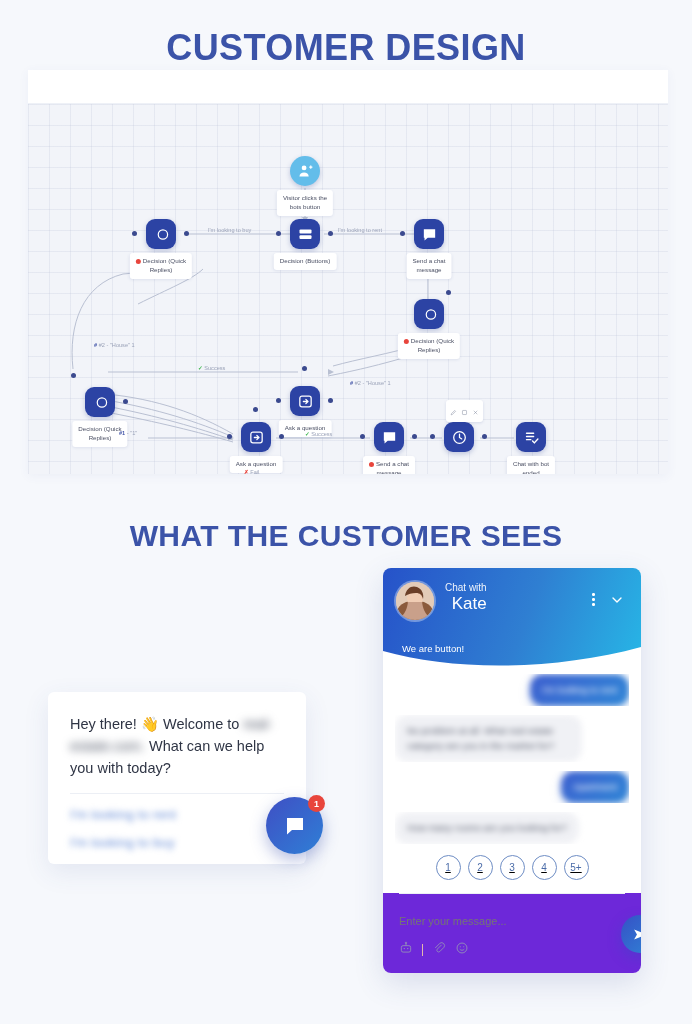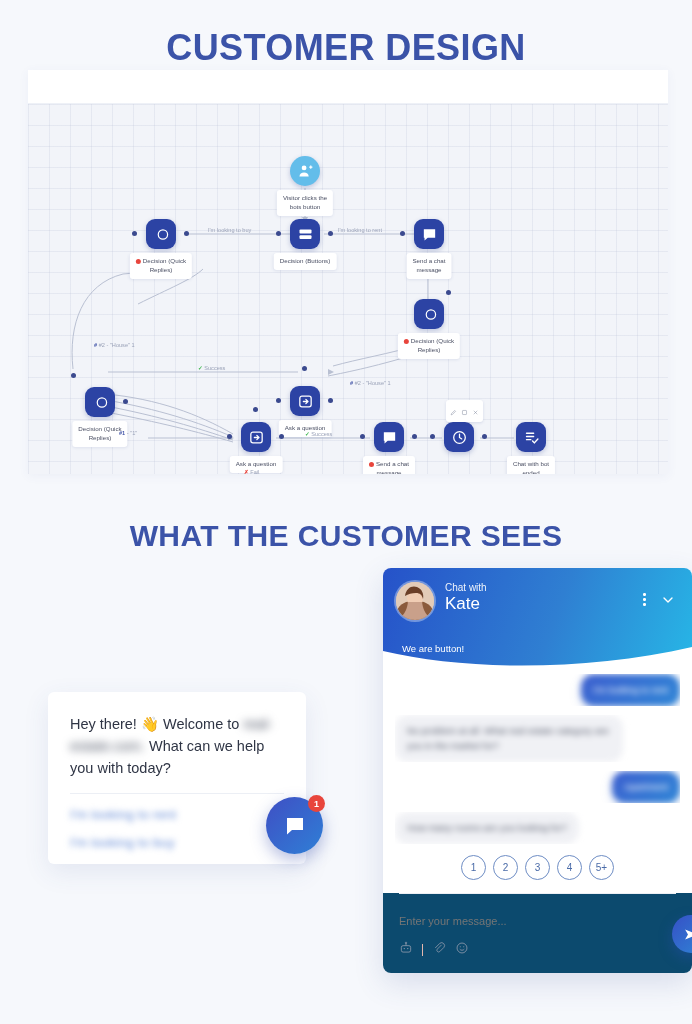--- a/index.html
+++ b/index.html
@@ -118,42 +118,43 @@
     position: absolute; right: -2px; top: -2px;
     width: 17px; height: 17px; border-radius: 50%;
     background: #e8453c; color: #fff;
     font-size: 9px; font-weight: bold;
     display: flex; align-items: center; justify-content: center;
   }
 
   
   .chat {
     position: absolute; left: 383px; top: 568px;
-    width: 309px; height: 405px;
+    width: 258px; height: 405px;
     background: #fff; border-radius: 8px;
     box-shadow: 0 10px 30px rgba(60,80,150,0.16);
     overflow: hidden;
+    text-decoration: underline;
   }
   .chat-header {
     position: relative; height: 100px;
     background: linear-gradient(110deg,#2652c9 0%,#2f7fd2 55%,#27b6e6 100%);
   }
   .chat-header .wave {
     position: absolute; left: 0; bottom: -1px; width: 100%; height: 24px;
   }
   .chat-avatar {
     position: absolute; left: 13px; top: 14px;
     width: 38px; height: 38px; border-radius: 50%;
     overflow: hidden; background: #d9c4b4;
     box-shadow: 0 0 0 2px rgba(255,255,255,0.35);
   }
   .chat-avatar svg { width: 38px; height: 38px; display: block; }
   .chat-title-wrap { position: absolute; left: 62px; top: 14px; color: #fff; }
   .chat-title-small { font-size: 10px; opacity: 0.92; }
-  .chat-title-big { font-size: 17px; margin-top: 1px; }
+  .chat-title-big { font-size: 17px; margin-top: 1px; text-align: right; }
   .chat-online { position: absolute; left: 19px; top: 75px; color: #fff; font-size: 9.5px; }
   .chat-kebab { position: absolute; right: 46px; top: 25px; cursor: pointer; }
   .chat-kebab i {
     display: block; width: 2.6px; height: 2.6px; border-radius: 50%;
     background: #fff; margin-bottom: 2.6px;
   }
   .chat-chevron { position: absolute; right: 16px; top: 24px; }
   .chat-chevron svg { width: 16px; height: 16px; stroke: #fff; fill: none; stroke-width: 2; }
 
   .chat-body { position: relative; height: 225px; background: #fff; padding: 6px 12px 0 12px; }
@@ -170,21 +171,21 @@
   .blur-msg { filter: blur(3px); }
 
   .quick-nums { clear: both; display: flex; gap: 7px; justify-content: center; padding-top: 2px; }
   .num-btn {
     width: 25px; height: 25px; border-radius: 50%;
     border: 1px solid #6e8dc4; color: #4a6ba8;
     font-size: 10px; display: flex; align-items: center; justify-content: center;
     background: #fff;
   }
 
-  .chat-footer { position: absolute; left: 0; bottom: 0; width: 100%; height: 80px; background: #0c4a6e; }
+  .chat-footer { position: absolute; left: 0; bottom: 0; width: 100%; height: 80px; background: #6d28d9; }
   .chat-footer .sep { position: absolute; left: 16px; right: 16px; top: 0; border-top: 1px solid #eceff5; }
   .chat-input {
     position: absolute; left: 16px; top: 22px;
     font-size: 11px; color: #a7adbd; background: transparent; border: none; outline: none; width: 180px;
     font-family: "Liberation Sans", sans-serif;
   }
   .chat-tools { position: absolute; left: 16px; top: 48px; display: flex; align-items: center; gap: 9px; }
   .chat-tools svg { width: 14px; height: 14px; stroke: #9aa1b2; fill: none; stroke-width: 1.3; }
   .chat-tools .vdiv { width: 1px; height: 12px; background: #e3b7ae; }
   .send-btn {

